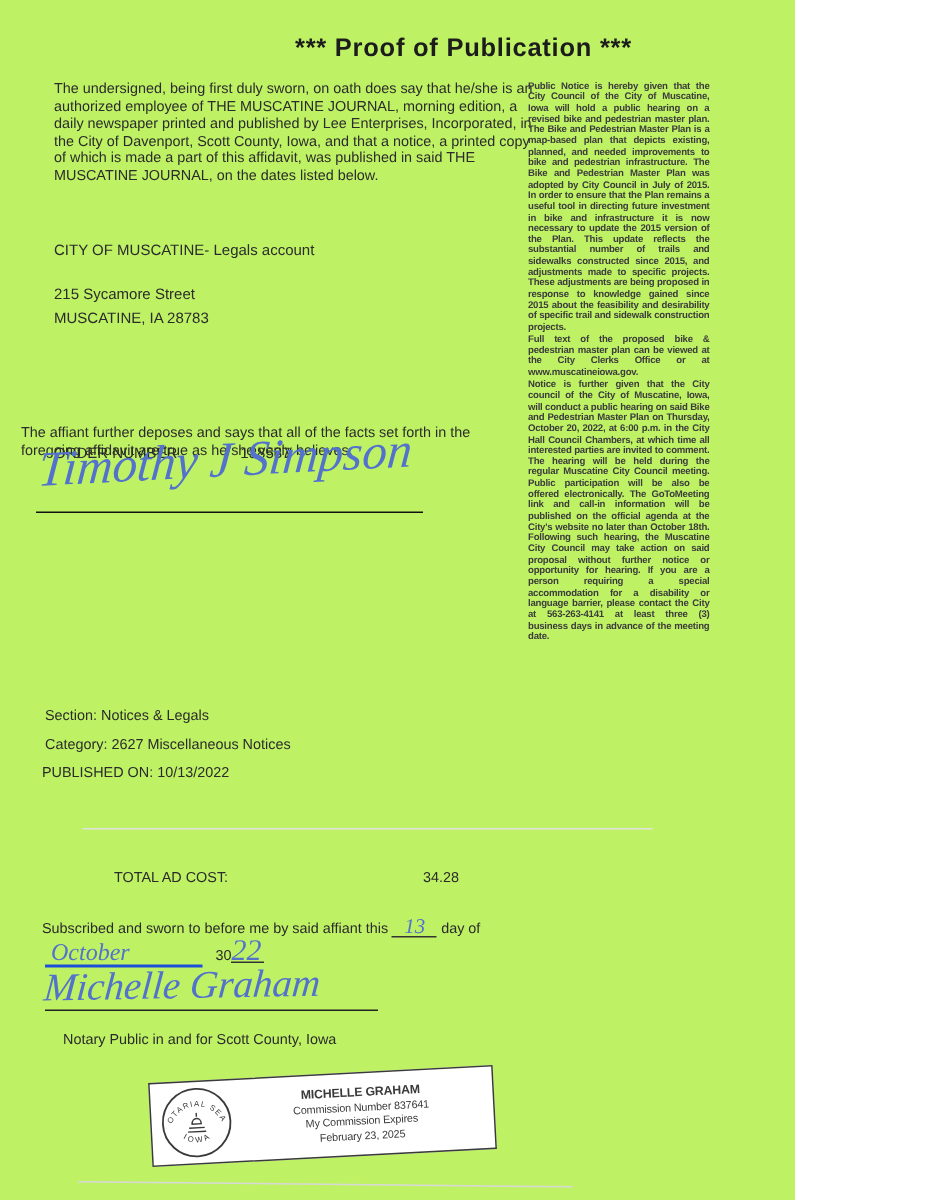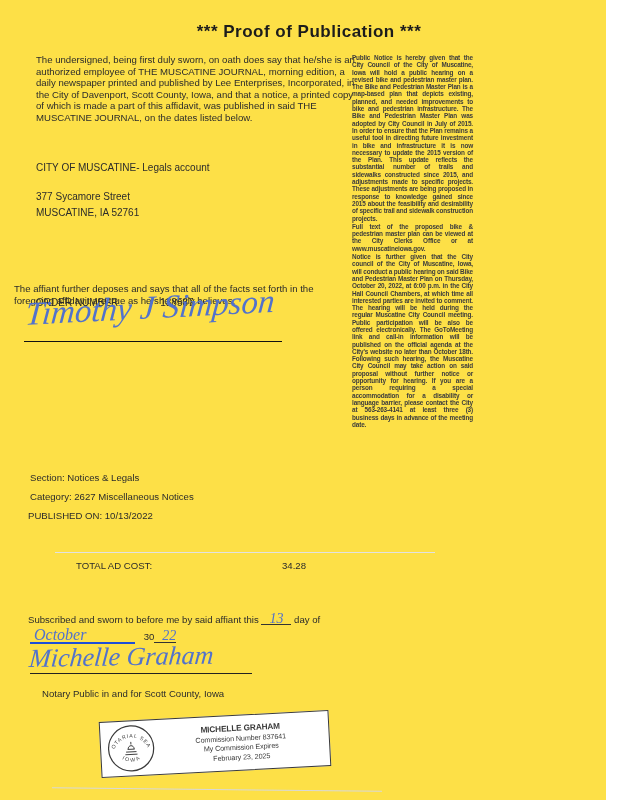--- a/index.html
+++ b/index.html
@@ -1,19 +1,19 @@
 <!DOCTYPE html>
 <html><head>
 <meta charset="utf-8">
 <style>
   * { margin:0; padding:0; box-sizing:border-box; }
   html,body { background:#ffffff; }
   body { font-family:"Liberation Sans", sans-serif; color:#2b2b2b; }
   .page {
-    position:relative; width:606px; height:800px; background:#fde047; overflow:hidden;
+    position:relative; width:530px; height:800px; background:#bef264; overflow:hidden;
   }
   .title {
     position:absolute; top:22px; left:0; width:618px; text-align:center;
     font-size:17px; font-weight:bold; letter-spacing:.5px; color:#1c1c1c;
   }
   .affidavit {
     position:absolute; top:54px; left:36px; width:322px;
     font-size:9.6px; line-height:11.6px; color:#2b2b2b;
   }
   .notice-col {
@@ -38,37 +38,37 @@
   .main-signature {
     position:absolute; top:296px; left:24px; width:300px;
     font-size:33px; transform:rotate(-3deg) skewX(-8deg); transform-origin:left bottom;
     white-space:nowrap;
   }
   .main-sig-line { position:absolute; top:341px; left:24px; width:258px; border-bottom:1.3px solid #111; }
   .meta-section { position:absolute; top:472px; left:30px; font-size:9.6px; }
   .meta-category { position:absolute; top:491px; left:30px; font-size:9.6px; }
   .meta-published { position:absolute; top:510px; left:28px; font-size:9.6px; }
   .cost-rule { position:absolute; top:552px; left:55px; width:380px; border-top:1px solid #e2e2e2; }
-  .cost-row { position:absolute; left:76px; font-size:9.6px; width:330px; }
+  .cost-row { position:absolute; left:76px; font-size:9.6px; width:330px;margin-top:20px; }
   .cost-row .label { display:inline-block; width:158px; }
   .cost-row .value { display:inline-block; width:120px; text-align:center; }
   .row-total { top:560px; }
   .row-filed { top:580px; }
   .sworn-line1 { position:absolute; top:614px; left:28px; font-size:9.6px; width:560px; }
   .sworn-day {
     display:inline-block; min-width:30px; text-align:center;
     border-bottom:1px solid #333; font-size:14px; line-height:10px;
   }
   .sworn-line2 { position:absolute; top:628px; left:30px; font-size:9.6px; }
   .sworn-month {
     display:inline-block; min-width:105px; border-bottom:2px solid #1d4ed8;
     font-size:16px; line-height:14px; padding-left:4px;
   }
   .sworn-year-print { margin-left:6px; }
-  .sworn-year { font-size:14px; border-bottom:1px solid #333; display:inline-block; min-width:22px; line-height:13px;text-align:right; }
+  .sworn-year { font-size:20px; border-bottom:1px solid #333; display:inline-block; min-width:22px; line-height:13px; }
   .notary-signature {
     position:absolute; top:644px; left:28px; font-size:26px; white-space:nowrap;
     transform:rotate(-1deg) skewX(-6deg); transform-origin:left bottom;
   }
   .notary-sig-line { position:absolute; top:673px; left:30px; width:222px; border-bottom:1.2px solid #222; }
   .notary-title { position:absolute; top:688px; left:30px; font-size:9.6px;padding-left:12px; }
   .stamp {
     position:absolute; top:716px; left:100px; width:230px; height:56px;
     border:1.6px solid #3a3a3a; transform:rotate(-3deg); background:#fff;
     display:flex; align-items:center; padding:2px 4px 2px 2px; color:#3a3a3a;
@@ -90,22 +90,22 @@
 
   <p class="affidavit">The undersigned, being first duly sworn, on oath does say that he/she is an authorized employee of THE MUSCATINE JOURNAL, morning edition, a daily newspaper printed and published by Lee Enterprises, Incorporated, in the City of Davenport, Scott County, Iowa, and that a notice, a printed copy of which is made a part of this affidavit, was published in said THE MUSCATINE JOURNAL, on the dates listed below.</p>
 
   <div class="notice-col">
     <p>Public Notice is hereby given that the City Council of the City of Muscatine, Iowa will hold a public hearing on a revised bike and pedestrian master plan. The Bike and Pedestrian Master Plan is a map-based plan that depicts existing, planned, and needed improvements to bike and pedestrian infrastructure. The Bike and Pedestrian Master Plan was adopted by City Council in July of 2015. In order to ensure that the Plan remains a useful tool in directing future investment in bike and infrastructure it is now necessary to update the 2015 version of the Plan. This update reflects the substantial number of trails and sidewalks constructed since 2015, and adjustments made to specific projects. These adjustments are being proposed in response to knowledge gained since 2015 about the feasibility and desirability of specific trail and sidewalk construction projects.</p>
     <p>Full text of the proposed bike &amp; pedestrian master plan can be viewed at the City Clerks Office or at www.muscatineiowa.gov.</p>
     <p>Notice is further given that the City council of the City of Muscatine, Iowa, will conduct a public hearing on said Bike and Pedestrian Master Plan on Thursday, October 20, 2022, at 6:00 p.m. in the City Hall Council Chambers, at which time all interested parties are invited to comment. The hearing will be held during the regular Muscatine City Council meeting. Public participation will be also be offered electronically. The GoToMeeting link and call-in information will be published on the official agenda at the City's website no later than October 18th. Following such hearing, the Muscatine City Council may take action on said proposal without further notice or opportunity for hearing. If you are a person requiring a special accommodation for a disability or language barrier, please contact the City at 563-263-4141 at least three (3) business days in advance of the meeting date.</p>
   </div>
 
   <div class="account-name">CITY OF MUSCATINE- Legals account</div>
-  <div class="addr1">377 Sycamore Street</div>
-  <div class="addr2">MUSCATINE, IA 52761</div>
+  <div class="addr1">215 Sycamore Street</div>
+  <div class="addr2">MUSCATINE, IA 28783</div>
 
   <div class="order-row">
     <span>ORDER NUMBER</span><span class="val">138537</span>
   </div>
 
   <p class="affiant-stmt">The affiant further deposes and says that all of the facts set forth in the foregoing affidavit are true as he/she verily believes.</p>
 
   <div class="main-signature handwriting">Timothy J Simpson</div>
   <div class="main-sig-line"></div>
 

